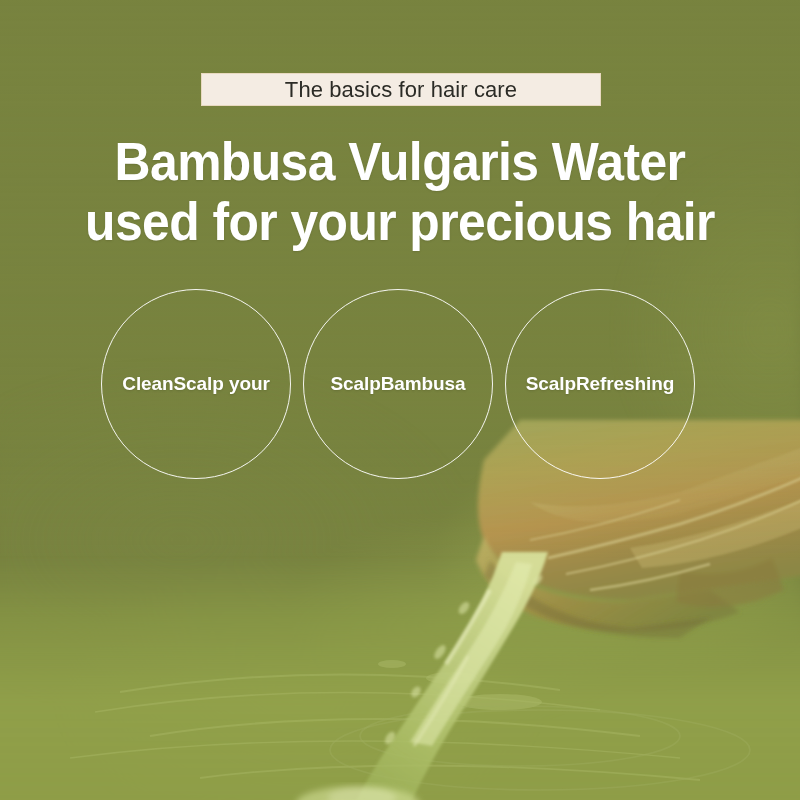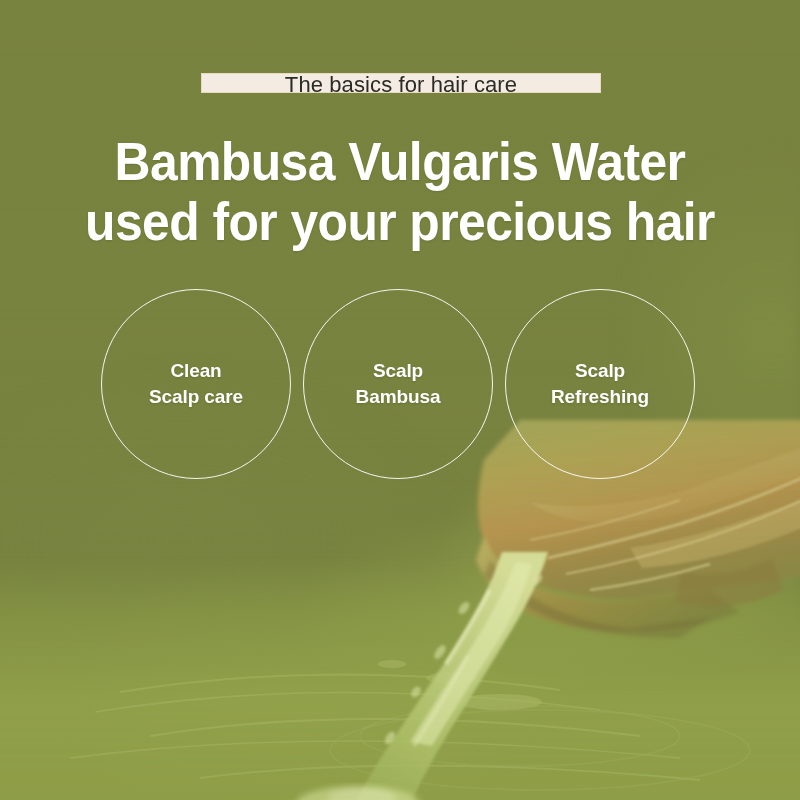--- a/index.html
+++ b/index.html
@@ -85,25 +85,25 @@
   .content {
     position: absolute;
     inset: 0;
   }
 
   .eyebrow-banner {
     position: absolute;
     left: 201px;
     top: 73px;
     width: 400px;
-    height: 20px;
+    height: 33px;
     background: #f4ece3;
     border: 1px solid #e8d9c0;
     display: flex;
-    align-items: flex-start;
+    align-items: center;
     justify-content: center;
     box-sizing: border-box;
   }
   .eyebrow-text {
     font-size: 22px;
     font-weight: 400;
     color: #2b2b26;
     letter-spacing: 0.1px;
     line-height: 1;
     white-space: nowrap;
@@ -134,21 +134,20 @@
   }
   .circle {
     position: absolute;
     top: 0;
     width: 190px;
     height: 190px;
     border: 1.6px solid rgba(255,255,255,0.92);
     border-radius: 50%;
     box-sizing: border-box;
     display: flex;
-    flex-direction: column;
     align-items: center;
     justify-content: center;
   }
   .circle:nth-child(1) { left: 0px; }
   .circle:nth-child(2) { left: 202px; }
   .circle:nth-child(3) { left: 404px; }
   .circle-line {
     color: #ffffff;
     font-weight: 700;
     font-size: 19px;
@@ -297,21 +296,21 @@
 
     <div class="headline">
       <span class="hl-line">Bambusa Vulgaris Water</span>
       <span class="hl-line">used for your precious hair</span>
     </div>
 
     <div class="circles">
 
       <div class="circle">
         <span class="circle-line">Clean</span>
-        <span class="circle-line">Scalp care</span>
+        <span class="circle-line">Scalp your</span>
       </div>
 
       <div class="circle">
         <span class="circle-line">Scalp</span>
         <span class="circle-line">Bambusa</span>
       </div>
 
       <div class="circle">
         <span class="circle-line">Scalp</span>
         <span class="circle-line">Refreshing</span>

